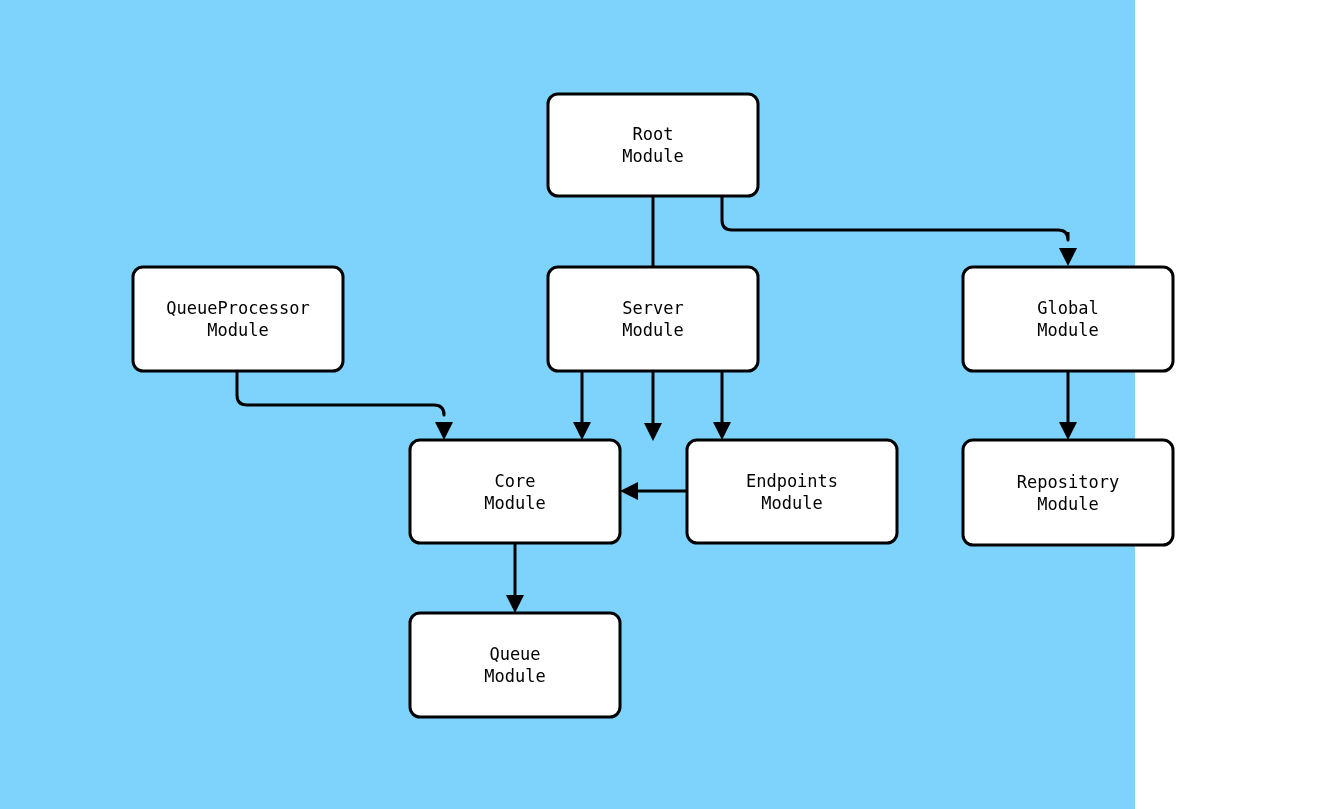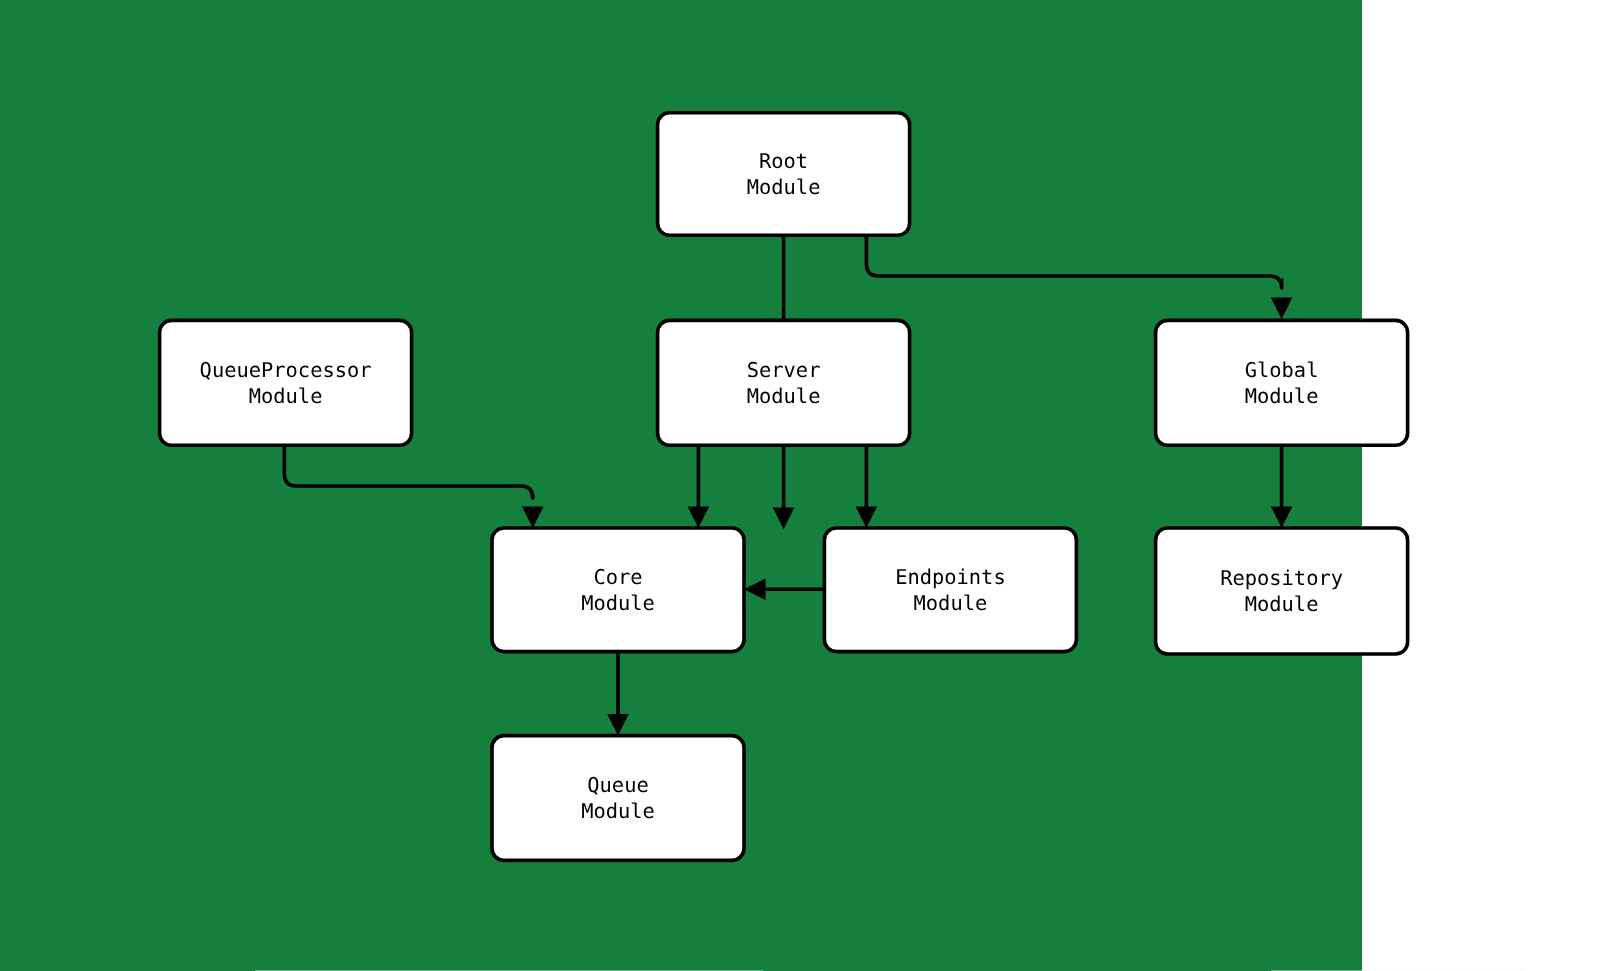--- a/index.html
+++ b/index.html
@@ -11,21 +11,21 @@
   body {
     width: 1337px;
     height: 809px;
     overflow: hidden;
     font-family: "DejaVu Sans Mono", "Liberation Mono", monospace;
   }
   #diagram-root {
     position: relative;
     width: 1135px;
     height: 809px;
-    background: #15803d;
+    background: #7dd3fc;
   }
   svg#diagram-canvas {
     display: block;
     width: 1337px;
     height: 809px;
   }
   .node-box {
     fill: #ffffff;
     stroke: #000000;
     stroke-width: 3;

